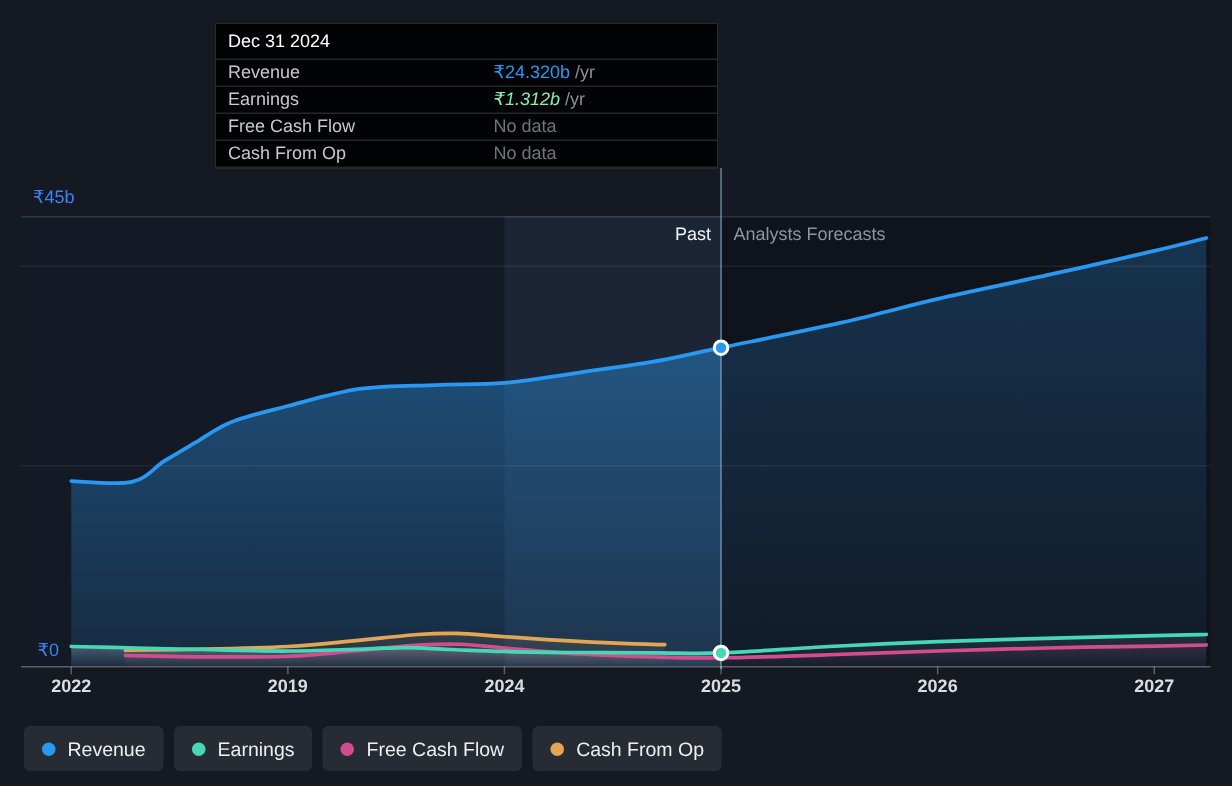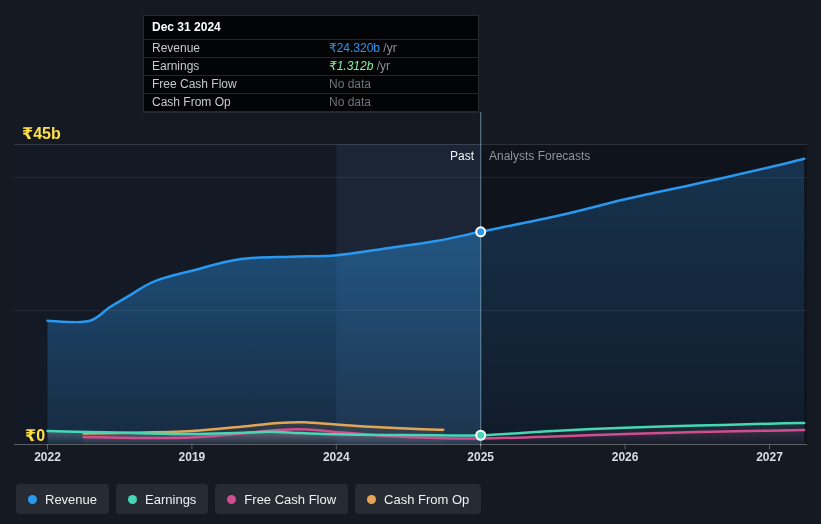--- a/index.html
+++ b/index.html
@@ -1,34 +1,34 @@
 <!DOCTYPE html>
 <html><head>
 <meta charset="utf-8">
 <style>
   html,body{margin:0;padding:0;background:#151a22;}
   #stage{position:relative;width:821px;height:524px;background:#151a22;overflow:hidden;
          font-family:"Liberation Sans","DejaVu Sans",sans-serif;}
   #chart-svg{position:absolute;left:0;top:0;}
 
-  .y-label{position:absolute;font-size:16px;font-weight:700;color:#fde047;}
+  .y-label{position:absolute;font-size:12px;font-weight:400;color:#3b82f6;}
   .y-top{left:22px;top:124px;}
   .y-zero{left:25px;top:426px;}
 
   .past-label{position:absolute;left:374px;top:149px;width:100px;text-align:right;
               font-size:12px;font-weight:400;color:#f1f4f6;}
   .forecast-label{position:absolute;left:489px;top:149px;font-size:12px;color:#8d959d;}
 
   .year-label{position:absolute;top:450px;width:40px;text-align:center;
               font-size:12px;font-weight:600;color:#d9dde1;}
   #x-axis-labels{position:absolute;left:0;top:0;width:677px;height:524px;pointer-events:none;}
 
   .tooltip{position:absolute;left:143px;top:15px;width:336px;height:98px;
            background:#020305;border:1px solid #26292d;box-sizing:border-box;z-index:5;}
-  .tt-title{height:23px;line-height:23px;padding:0 8px;color:#ffffff;font-weight:700;
+  .tt-title{height:23px;line-height:23px;padding:0 8px;color:#ffffff;font-weight:400;
             font-size:12px;border-bottom:1px solid #242628;}
   .tt-row{position:relative;height:17px;line-height:17px;padding:0 8px;font-size:12px;
           color:#c6cacd;border-bottom:1px solid #242628;}
   .tt-value{position:absolute;left:185px;top:0;}
   .tt-unit{color:#8b9197;}
 
   .legend{position:absolute;left:16px;top:484px;display:flex;gap:7px;}
   .pill{display:inline-flex;align-items:center;gap:8px;height:30px;padding:0 12px;
         background:#272c34;border:none;border-radius:4px;color:#edf0f2;font-size:13px;
         font-family:inherit;cursor:pointer;}

